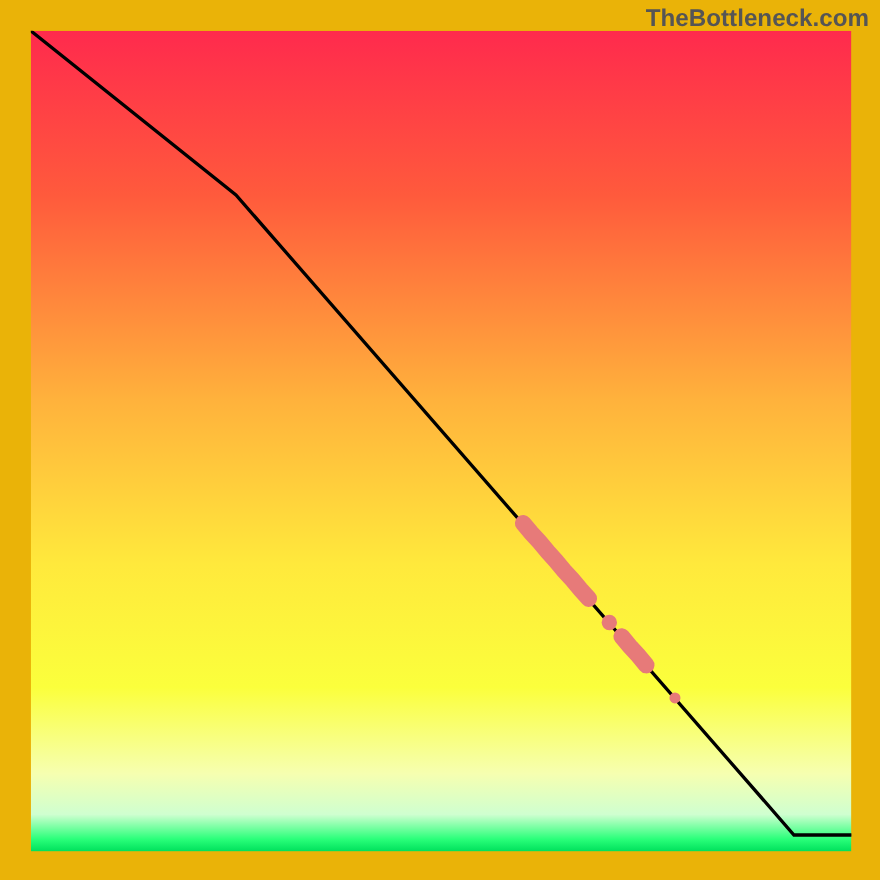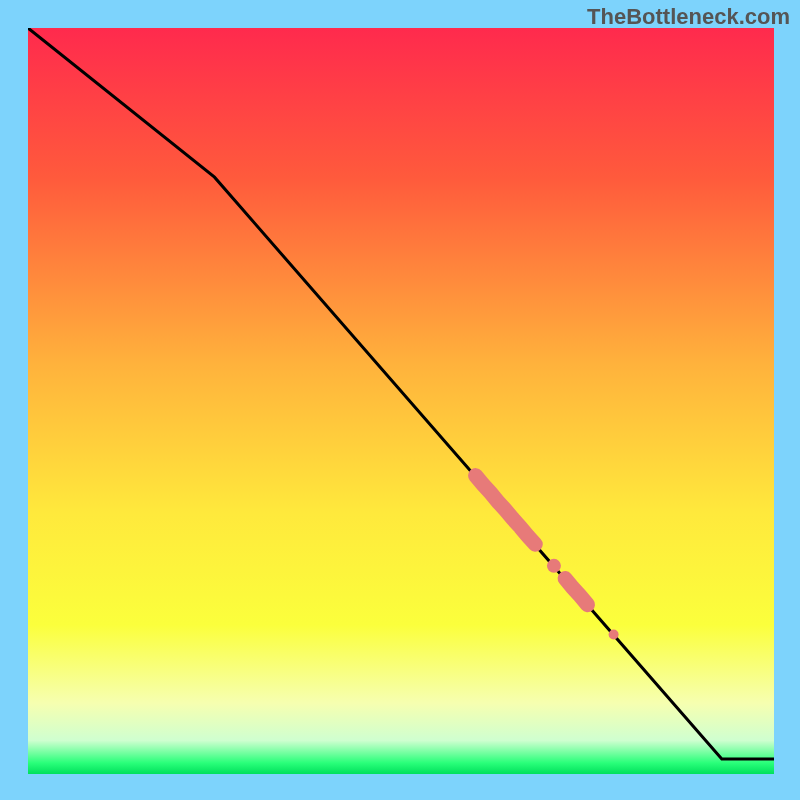--- a/index.html
+++ b/index.html
@@ -8,21 +8,21 @@
     background: #000;
     width: 800px;
     height: 800px;
     overflow: hidden;
     font-family: Arial, Helvetica, sans-serif;
   }
   .outer {
     width: 800px;
     height: 800px;
     position: relative;
-    background: #7dd3fc;
+    background: #eab308;
   }
   .watermark {
     position: absolute;
     top: 4px;
     right: 10px;
     color: #555;
     font-size: 22px;
     font-weight: 600;
     z-index: 5;
   }

